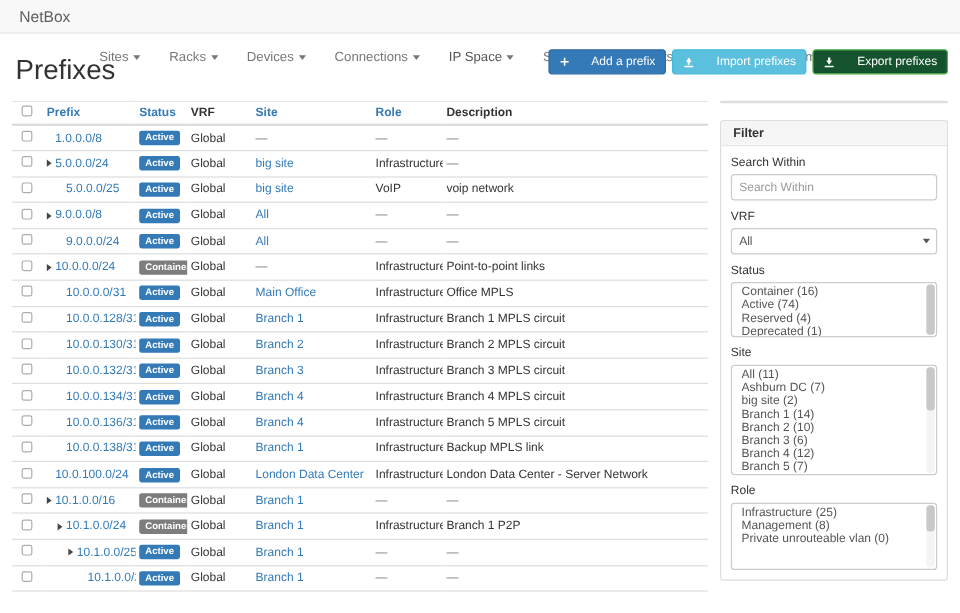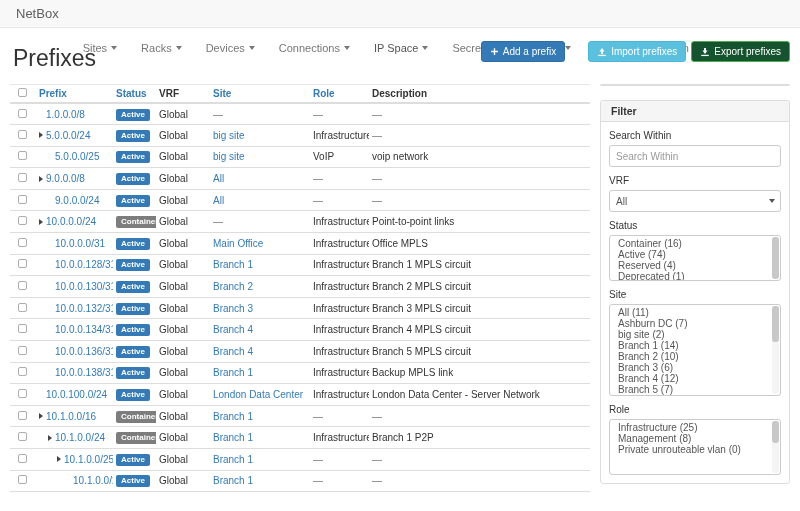--- a/index.html
+++ b/index.html
@@ -36,21 +36,21 @@
   
   .page { padding:0 10px; position:relative; }
   .page-header { position:relative; height:56px; }
   .page-title {
     position:absolute; left:3px; top:17px; margin:0;
     font-size:23px; font-weight:400; color:#333;
   }
   .actions { position:absolute; right:0; top:13px; display:flex; gap:5px; }
   .btn {
     height:21px; padding:0 8px; border-radius:3px; color:#fff;
-    font-size:10px; font-family:inherit; display:flex; align-items:center; gap:4px;
+    font-size:10px; font-family:inherit; display:flex; align-items:center; gap:18px;
     cursor:pointer;
   }
   
   .content { display:flex; gap:10px; align-items:flex-start; }
   .table-wrap { width:580px; flex:none; }
   table { width:580px; border-collapse:collapse; table-layout:fixed; border-top:1px solid #e5e5e5; }
   th {
     text-align:left; font-size:10px; color:#333; padding:3px 3px;
     border-bottom:2px solid #ddd; height:13px; white-space:nowrap;
   }
@@ -184,21 +184,21 @@
     <h1 class="page-title">Prefixes</h1>
     <div class="actions" id="actions">
         <button class="btn" style="background: rgb(51, 122, 183); border: 1px solid rgb(46, 109, 164);">
           <span class="icon-slot">
             <svg width="9" height="9" viewBox="0 0 16 16">
               <path d="M6.8 2h2.4v4.8H14v2.4H9.2V14H6.8V9.2H2V6.8h4.8z" fill="#fff"></path>
             </svg>
           </span>
           <span>Add a prefix</span>
         </button>
-        <button class="btn" style="background: rgb(91, 192, 222); border: 1px solid rgb(70, 184, 218); margin-left: 18px;">
+        <button class="btn" style="background: rgb(91, 192, 222); border: 1px solid rgb(70, 184, 218);">
           <span class="icon-slot">
             <svg width="10" height="10" viewBox="0 0 16 16">
               <path d="M8 1.5 12 7H9.5v4h-3V7H4z" fill="#fff"></path>
               <rect x="2" y="12.5" width="12" height="2" fill="#fff"></rect>
             </svg>
           </span>
           <span>Import prefixes</span>
         </button>
         <button class="btn" style="background: #14532d; border: 1px solid rgb(76, 174, 76);">
           <span class="icon-slot">

